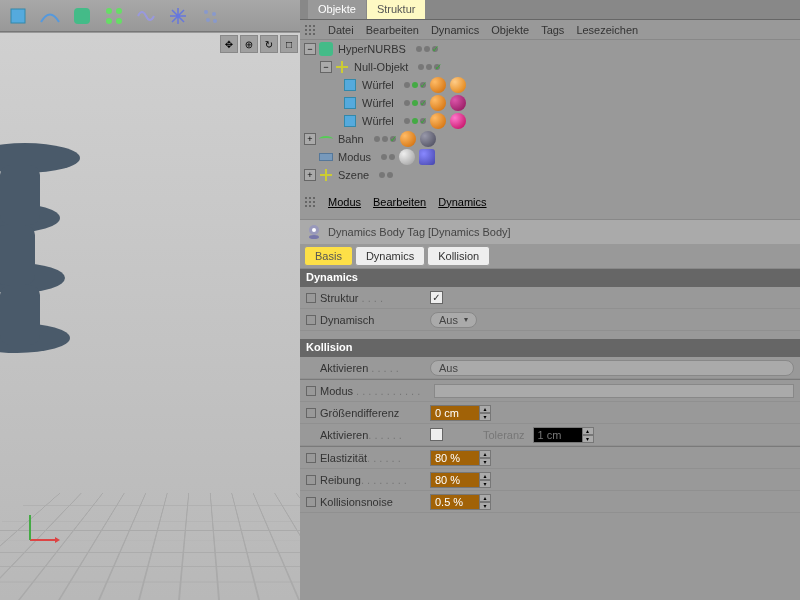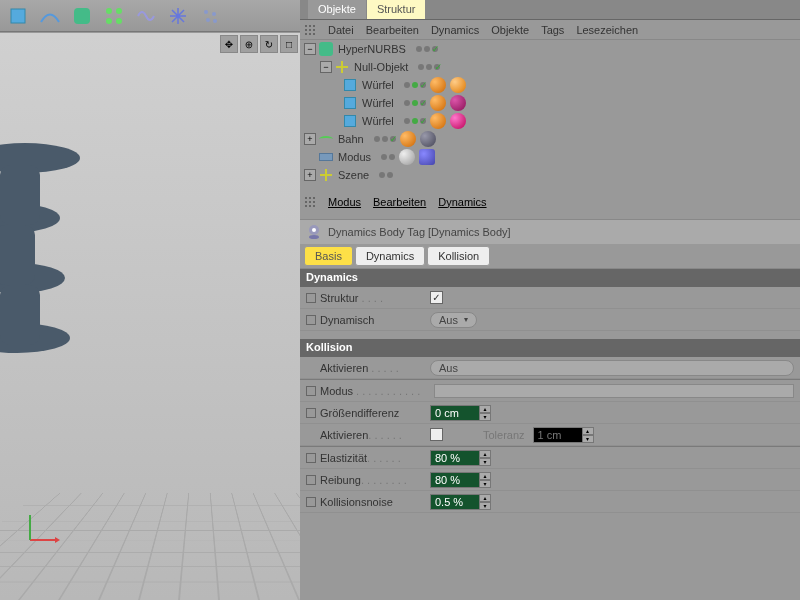--- a/index.html
+++ b/index.html
@@ -71,21 +71,21 @@
 .prop-row { height: 22px; display: flex; align-items: center; padding: 0 6px; background: #999; border-bottom: 1px solid #909090; }
 .prop-label { width: 110px; color: #333; }
 .prop-label .dots-lead { color: #777; }
 .lock { width: 10px; height: 10px; border: 1px solid #666; margin-right: 4px; }
 .checkbox { width: 13px; height: 13px; background: #eee; border: 1px solid #666; display: flex; align-items: center; justify-content: center; font-size: 10px; }
 .checkbox.checked::after { content: '✓'; color: #333; }
 .dropdown { background: #aaa; border: 1px solid #888; border-radius: 10px; padding: 1px 8px; color: #444; display: flex; align-items: center; gap: 6px; height: 16px; }
 .dropdown .arrow { font-size: 8px; }
 .pill-btn { background: linear-gradient(#ccc, #aaa); border: 1px solid #888; border-radius: 10px; padding: 2px 14px; color: #333; cursor: pointer; margin: 0 4px; }
 .btn-row { padding: 4px 6px; background: #999; display: flex; gap: 8px; }
-.num-input { width: 50px; height: 16px; background: #14532d; border: 1px solid #777; color: #fff; text-align: left; padding: 0 4px; font-size: 11px; }
+.num-input { width: 50px; height: 16px; background: #a16207; border: 1px solid #777; color: #fff; text-align: left; padding: 0 4px; font-size: 11px; }
 .num-input.disabled { background: #000000; color: #777; }
 .spinner { width: 12px; height: 16px; display: flex; flex-direction: column; margin-left: -1px; }
 .spinner div { flex: 1; background: #aaa; border: 1px solid #777; font-size: 6px; text-align: center; line-height: 6px; }
 .long-bar { flex: 1; height: 14px; background: #aaa; border: 1px solid #888; margin-left: 4px; }
 .disabled-label { color: #777; }
 .hr { height: 1px; background: #7a7a7a; }
 </style>
 </head>
 <body>
 

